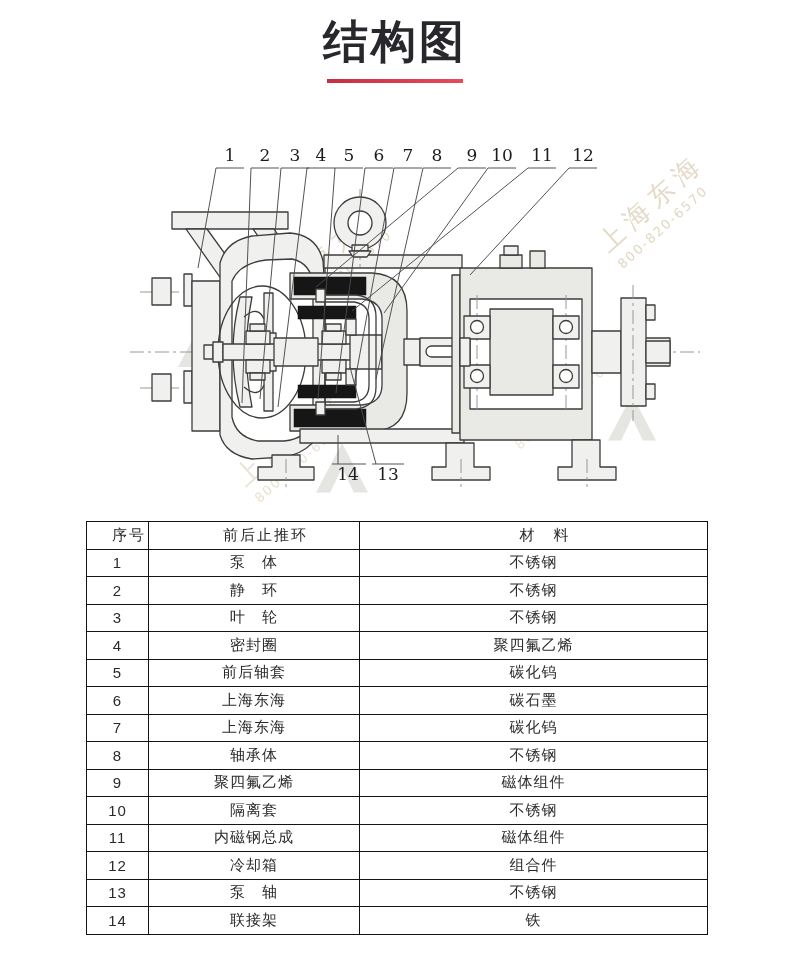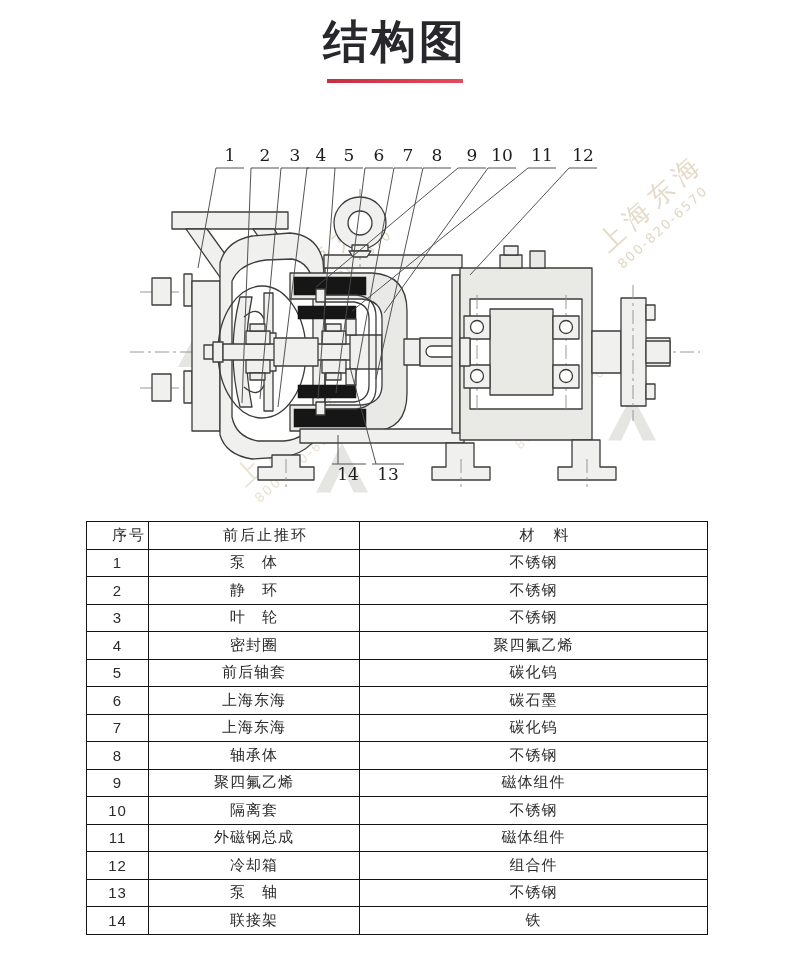--- a/index.html
+++ b/index.html
@@ -289,21 +289,21 @@
           <td>聚四氟乙烯</td>
           <td>磁体组件</td>
         </tr>
         <tr>
           <td>10</td>
           <td>隔离套</td>
           <td>不锈钢</td>
         </tr>
         <tr>
           <td>11</td>
-          <td>外磁钢总成</td>
+          <td>内磁钢总成</td>
           <td>磁体组件</td>
         </tr>
         <tr>
           <td>12</td>
           <td>冷却箱</td>
           <td>组合件</td>
         </tr>
         <tr>
           <td>13</td>
           <td>泵　轴</td>

